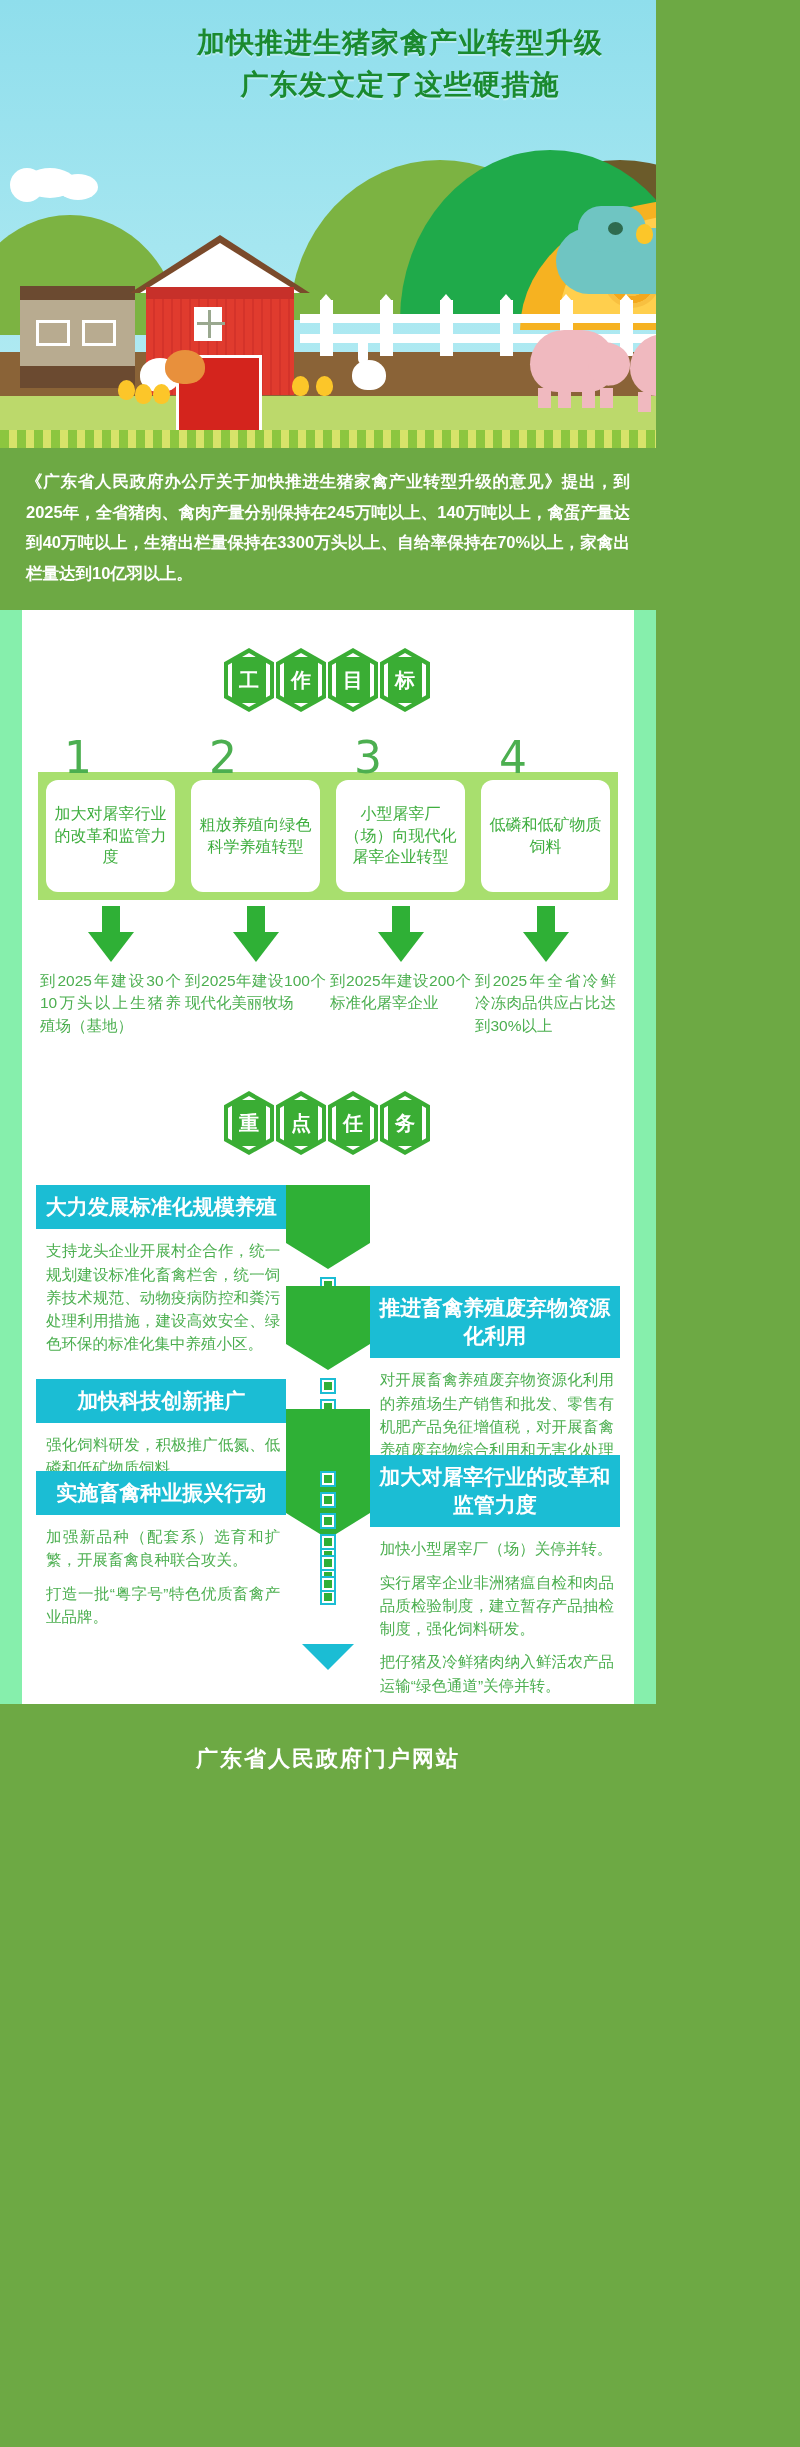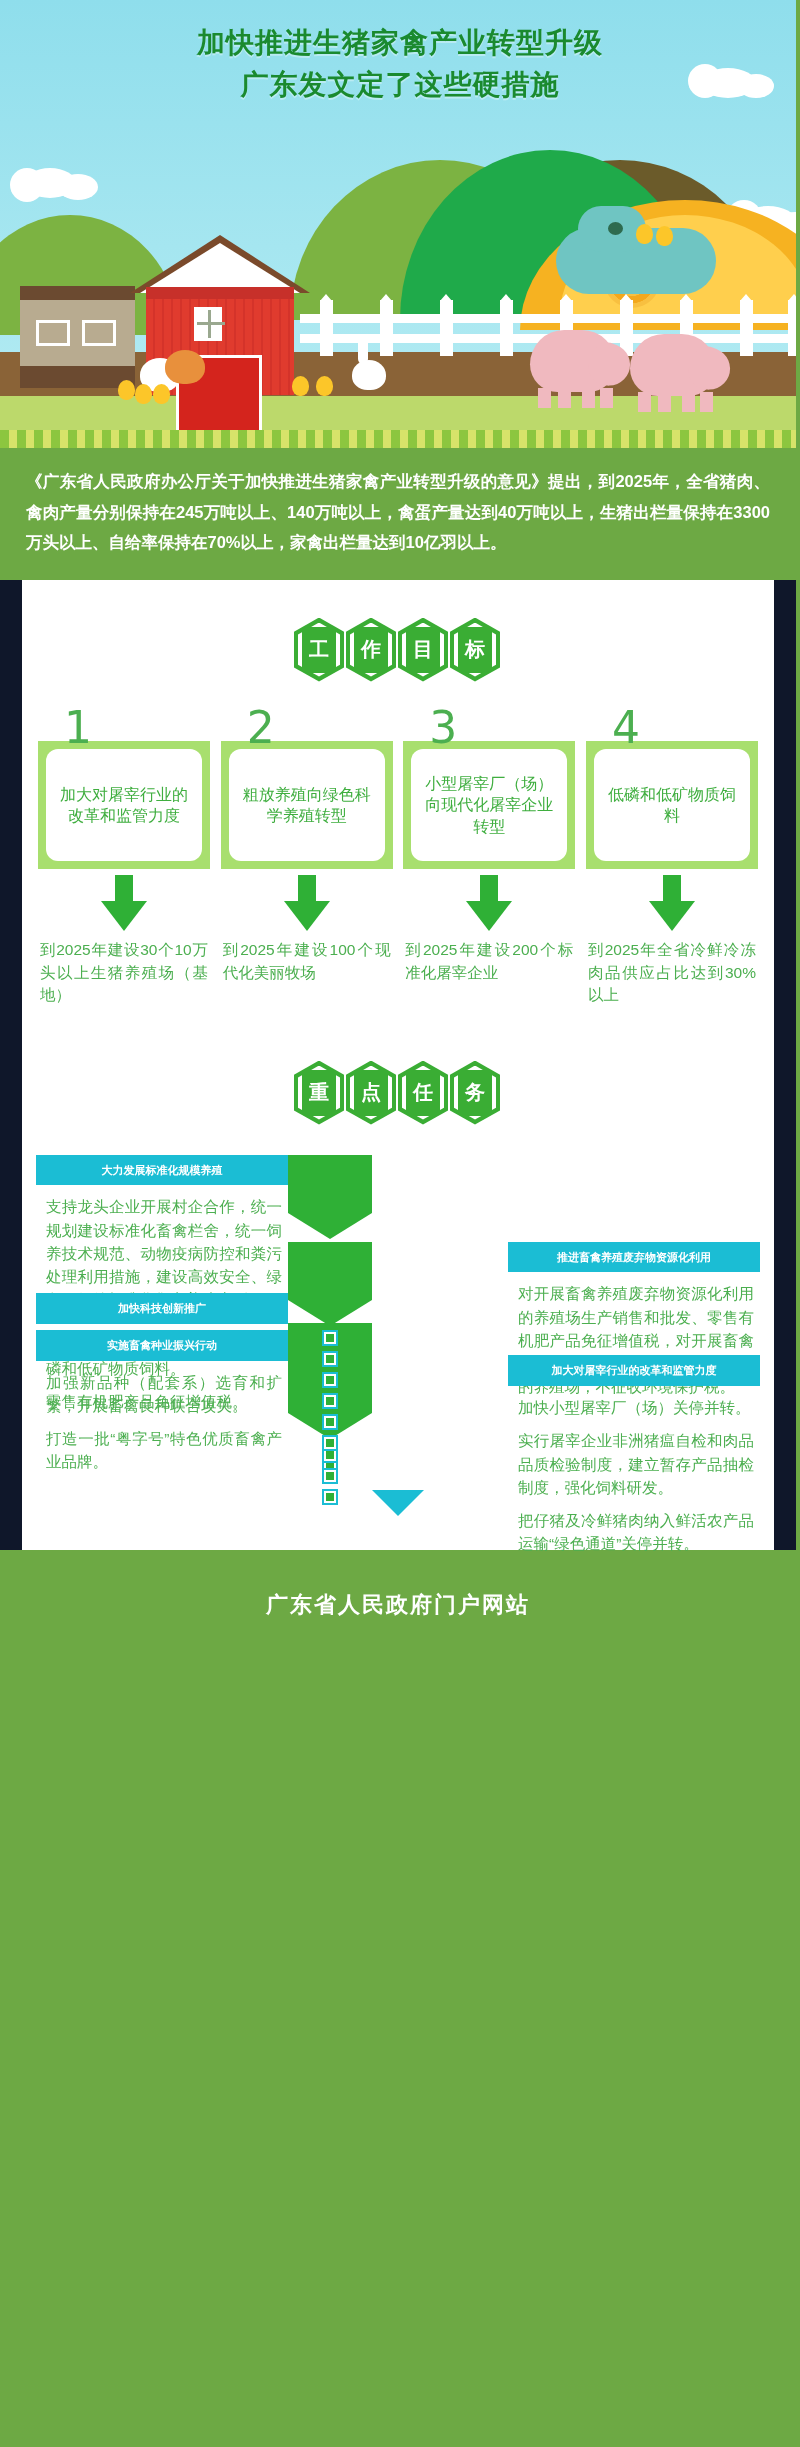--- a/index.html
+++ b/index.html
@@ -2,23 +2,23 @@
 <html><head>
 <meta charset="utf-8">
 <style>
   * { box-sizing: border-box; margin: 0; padding: 0; }
   body {
     width: 800px;
     font-family: "Liberation Sans", "DejaVu Sans", sans-serif;
     background: #6da944;
   }
   .page {
-    width: 796px;
+    width: 656px;
     position: relative;
-    background: #0f172a;
+    background: #86efac;
     overflow: hidden;
   }
 
   
   .hero {
     position: relative;
     width: 800px;
     height: 448px;
     background: linear-gradient(#8fdeec 0%, #a5e6f0 55%, #b6ecf3 100%);
     overflow: hidden;
@@ -262,21 +262,21 @@
 
   
   .tasks { position: relative; padding: 0 14px 10px 14px; margin-top: 10px; }
   .task-row { display: flex; position: relative; min-height: 40px; }
   .task-left { width: 252px; }
   .task-mid  { width: 84px; position: relative; }
   .task-right{ width: 252px; margin-left: auto; }
 
   .task-head {
     background: #1bbdd4;
-    color: #fff; font-weight: bold; font-size: 11px;
+    color: #fff; font-weight: bold; font-size: 21px;
     text-align: center; line-height: 1.35;
     padding: 8px 6px;
   }
   .task-body { padding: 10px 6px 12px 10px; }
   .task-body p {
     color: #4caf50; font-size: 15.5px; line-height: 1.5; text-align: justify;
     margin-bottom: 10px;
   }
   .task-body p:last-child { margin-bottom: 0; }
 

